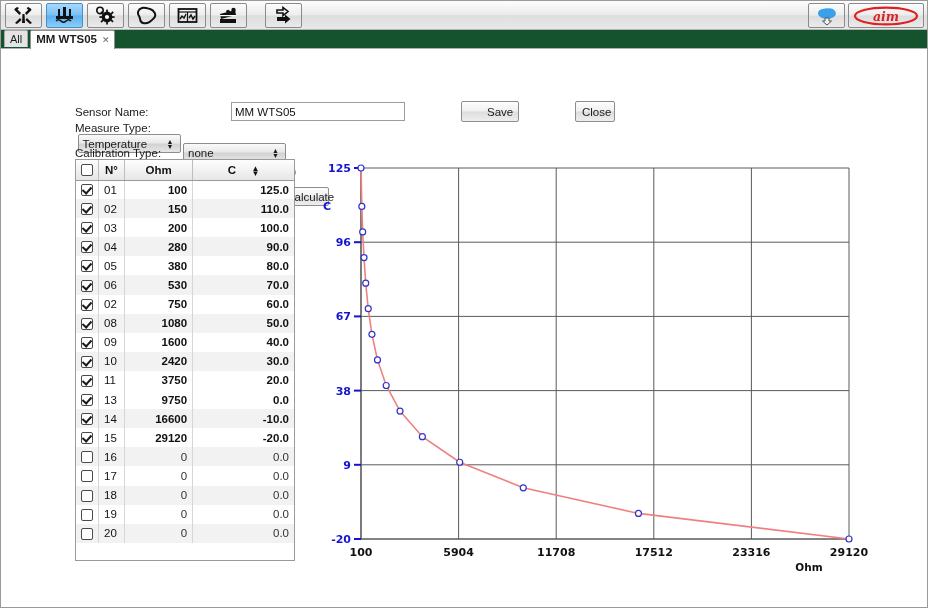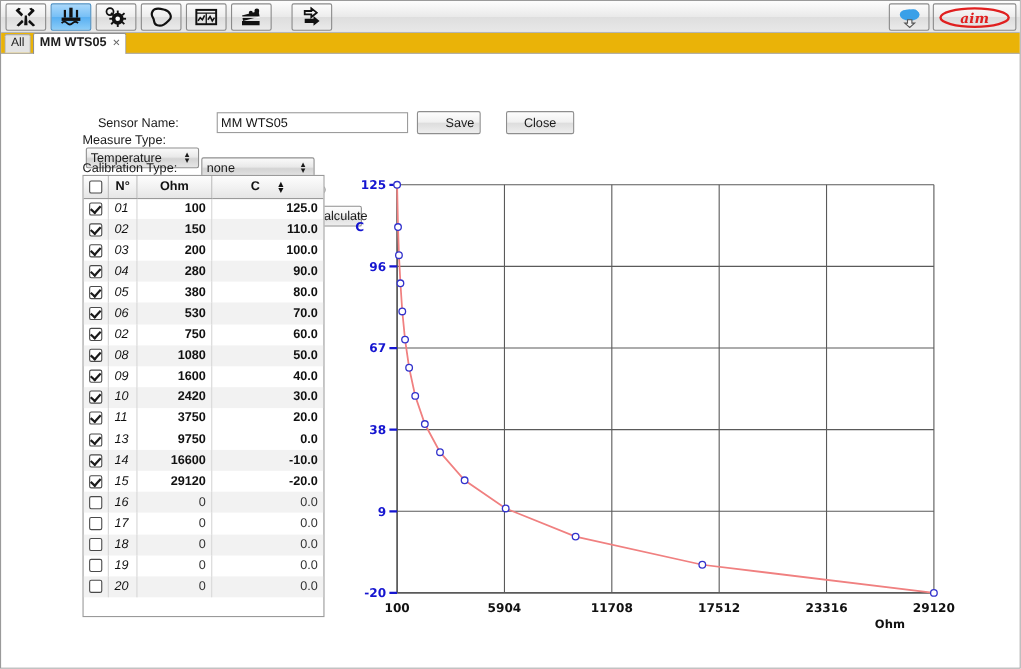--- a/index.html
+++ b/index.html
@@ -57,23 +57,23 @@
     width: 76px; height: 25px;
     border: 1px solid #8a8a8a; border-radius: 2px;
     background: linear-gradient(to bottom, #fcfcfc 0%, #ededed 48%, #dcdcdc 52%, #ebebeb 100%);
     display: flex; align-items: center; justify-content: center;
     cursor: pointer;
   }
 
   
   .tabbar {
     height: 19px;
-    background: #eab308;
+    background: #14532d;
     border-bottom: 1px solid #b0b0b0;
-    display: flex; align-items: center;
+    display: flex; align-items: flex-start;
     padding-left: 3px;
     position: relative;
   }
   .tab {
     height: 17px;
     display: flex; align-items: center;
     padding: 0 5px;
     font-size: 11px;
     color: #1c1c1c;
     background: #e4e4e4;
@@ -184,21 +184,21 @@
   }
   table.grid td {
     height: 19.1px;
     border-right: 1px solid #d6d6d6;
     padding: 0 5px;
     color: #111;
     font-size: 11.5px;
   }
   tr.alt td { background: #f2f2f2; }
   td.cb { width: 22px; padding: 0; text-align: center; border-right: 1px solid #d0d0d0; }
-  td.num { width: 26px; text-align: left; color: #444; font-size: 10.5px; padding-left: 5px; font-style: italic; }
+  td.num { width: 26px; text-align: left; color: #444; font-size: 10.5px; padding-left: 5px; }
   td.val { text-align: right; font-weight: bold; }
   td.val.zero { font-weight: normal; color: #333; }
   .chk {
     width: 12px; height: 12px;
     border: 1px solid #4a4a4a;
     border-radius: 2px;
     background: #ffffff;
     display: inline-block;
     position: relative;
     vertical-align: middle;
@@ -331,25 +331,25 @@
       <span>All</span>
     </div>
     <div class="tab active">
       <span>MM WTS05</span>
       <span class="tclose">✕</span>
     </div>
   </div>
 
   <div class="form">
 
-    <div class="frow" style="left:88px; top:52px;">
+    <div class="frow" style="left:74px; top:52px;gap:48px;">
       <span class="flabel">Sensor Name:</span>
       <input class="txtinput" style="width: 174px;" type="text" value="MM WTS05">
       <button class="btn" style="width:58px; margin-left:8px;padding-left:25px;">Save</button>
-      <button class="btn" style="width:62px; margin-left:23px;">Close</button>
+      <button class="btn" style="width:40px; margin-left:8px;">Close</button>
     </div>
 
     <div class="frow" style="left:74px; top:73px;flex-direction:column;">
       <span class="flabel">Measure Type:</span>
       <div class="combo">
         <span>Temperature</span>
         <span class="arrows">
           <span style="font-size:7px;">▲</span>
             <span style="font-size:7px;">▼</span>
         </span>

